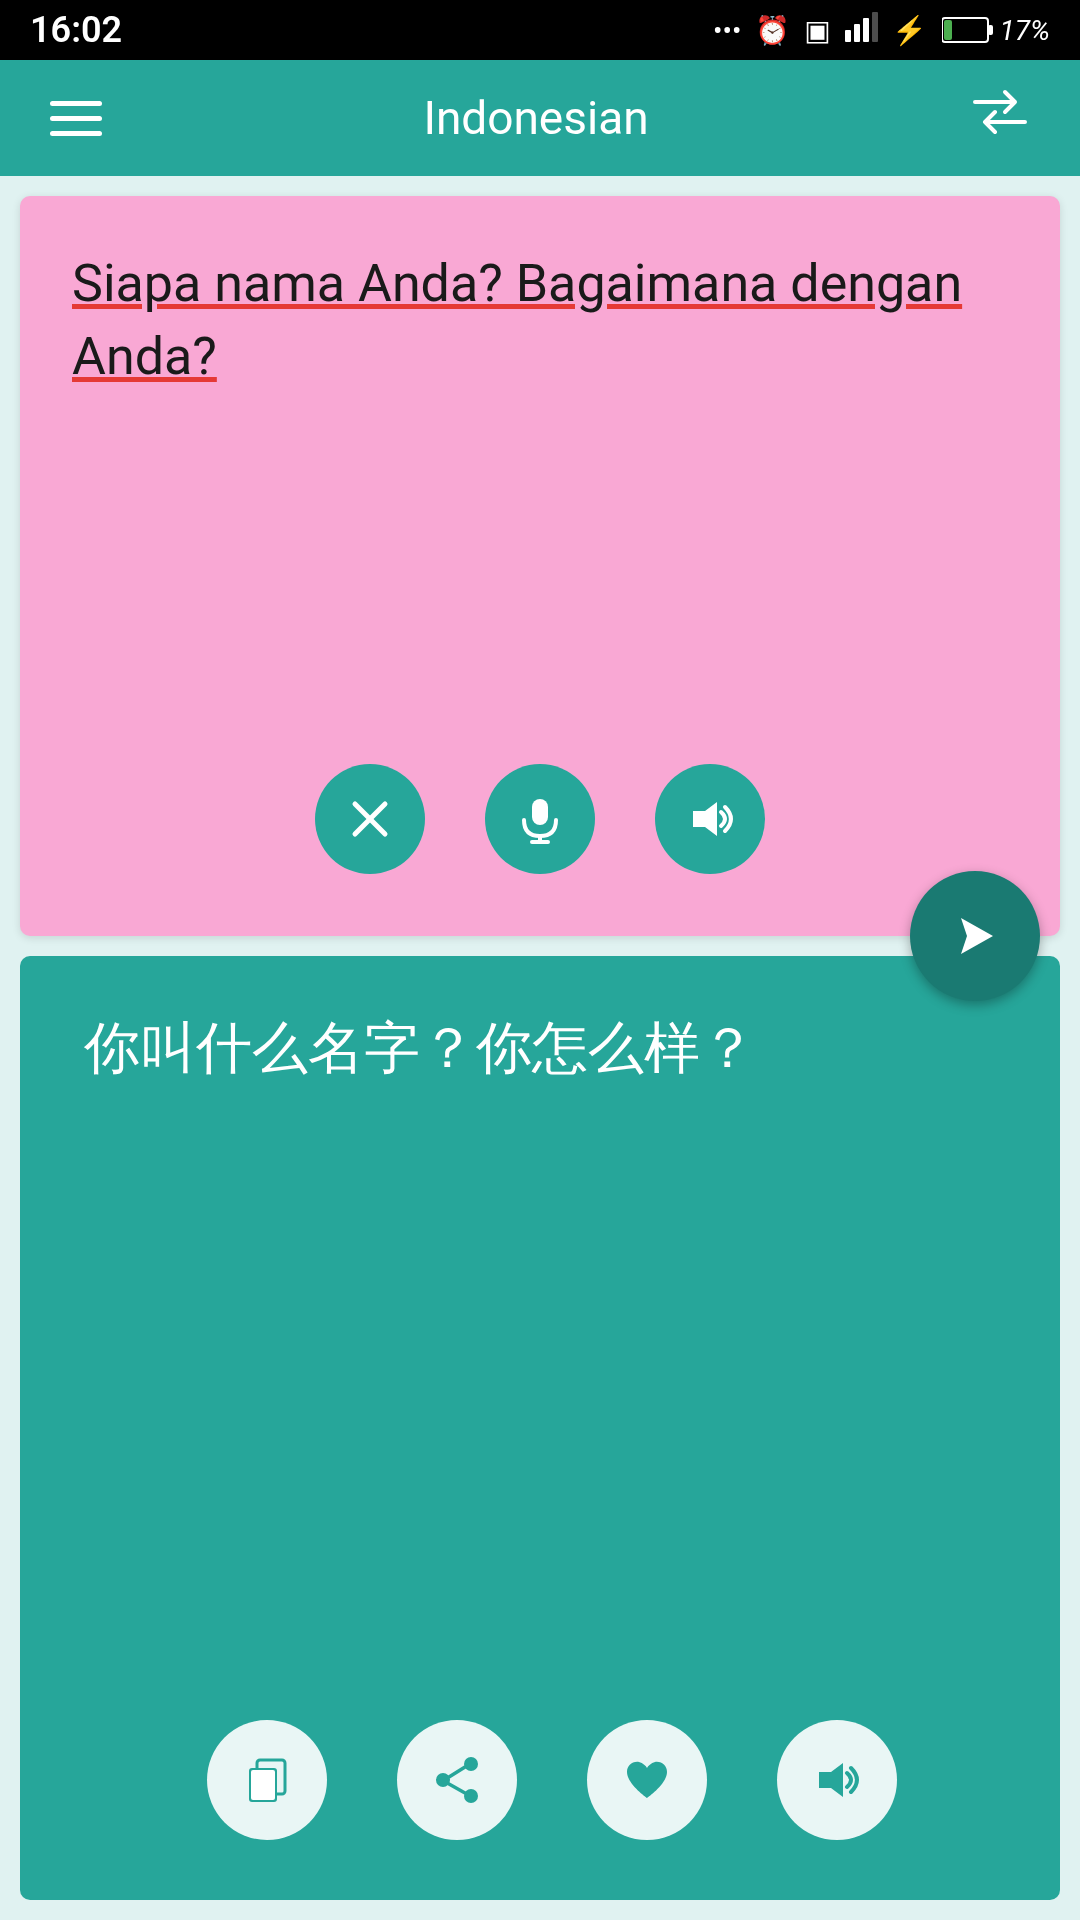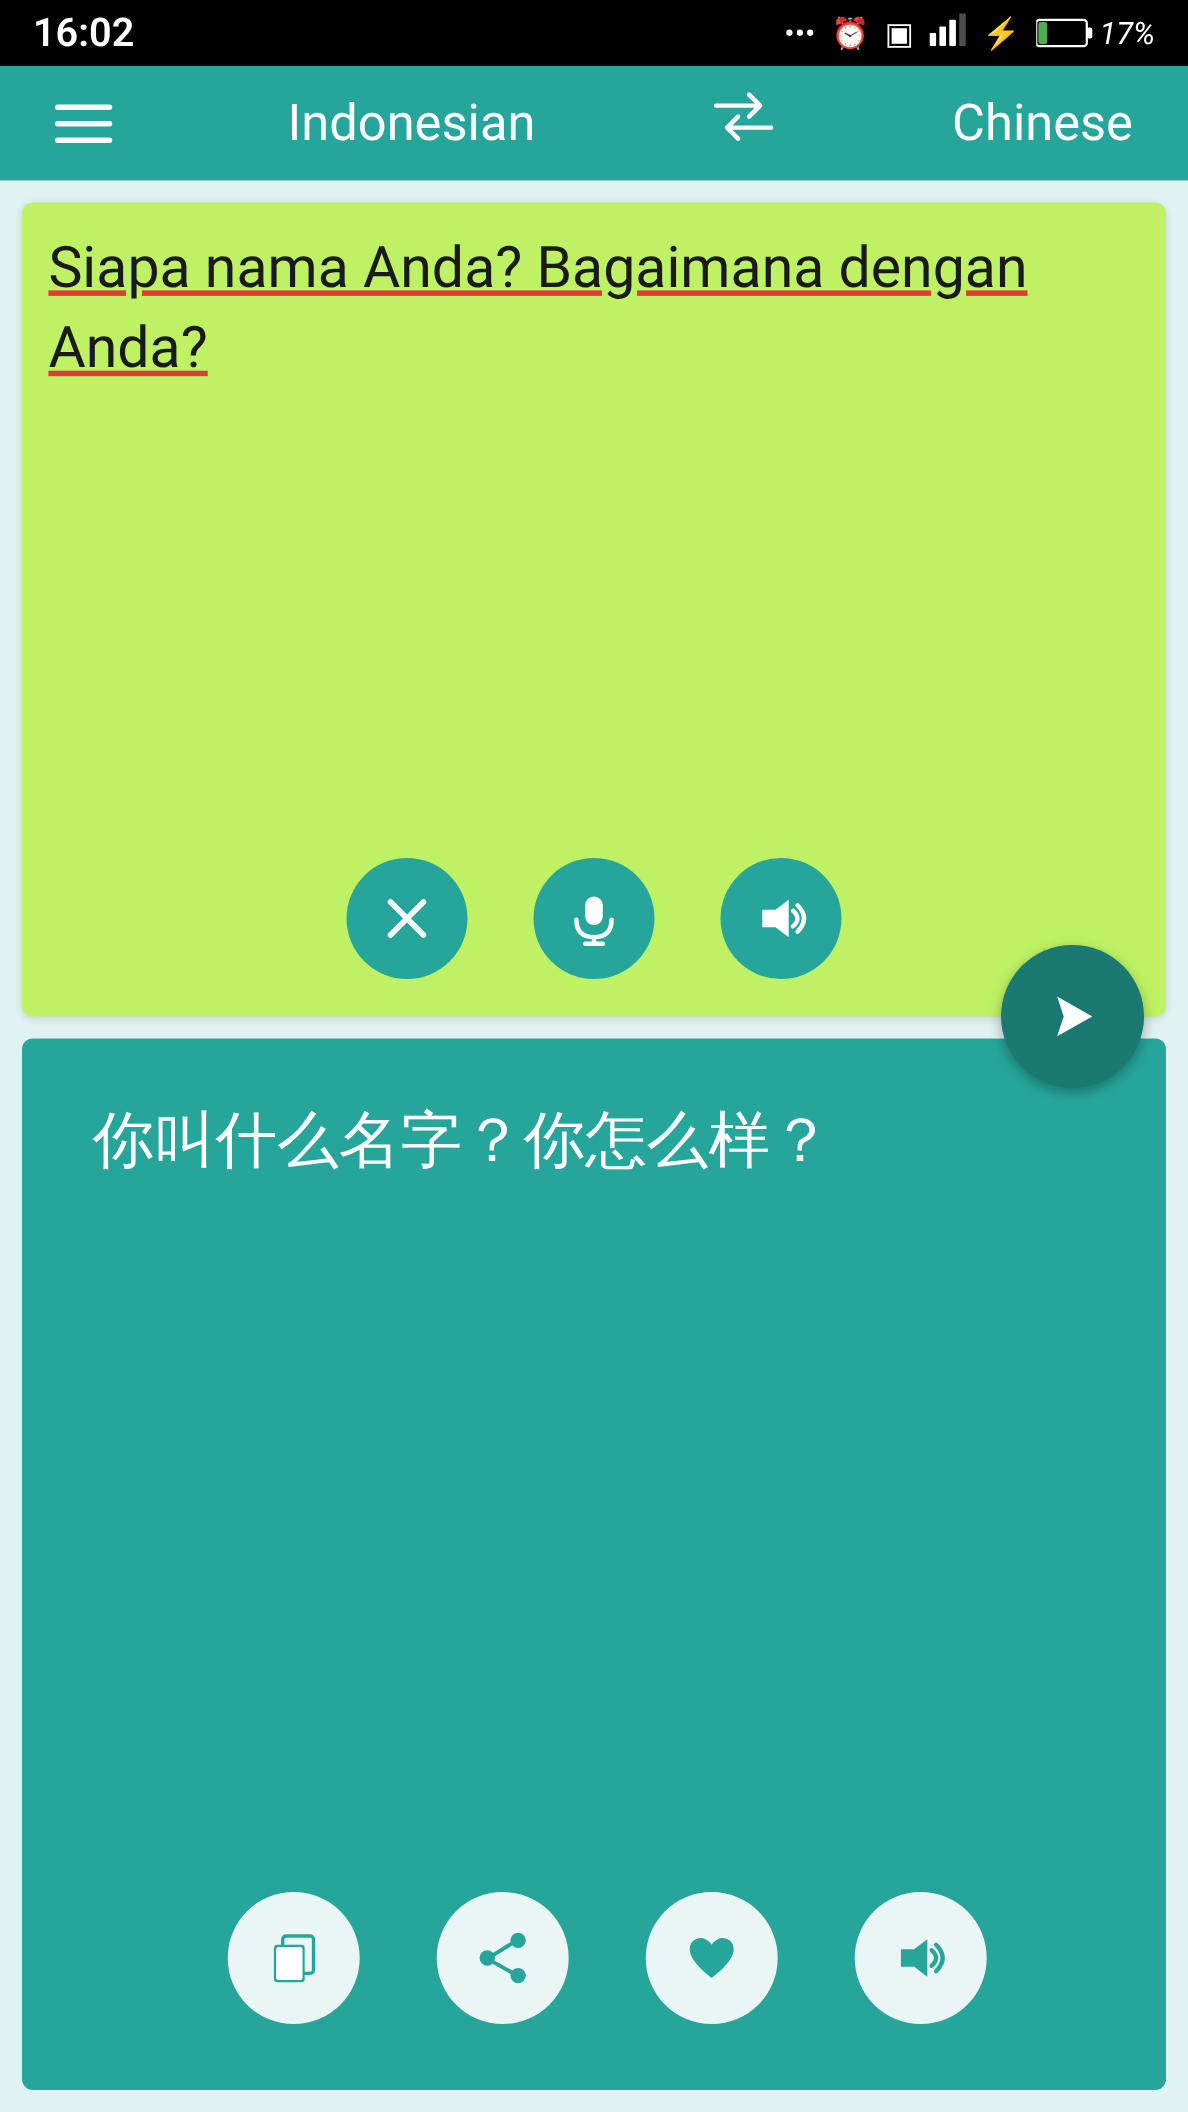--- a/index.html
+++ b/index.html
@@ -41,21 +41,21 @@
       display: flex;
       align-items: center;
       gap: 6px;
       font-size: 28px;
     }
     .battery-percent { font-size: 28px; font-style: italic; }
 
     
     .nav-bar {
       background: #26a69a;
-      height: 104px;
+      height: 116px;
       display: flex;
       align-items: center;
       justify-content: space-between;
       padding: 0 50px;
       flex-shrink: 0;
     }
     .nav-menu-icon {
       color: #fff;
       font-size: 50px;
       cursor: pointer;
@@ -80,24 +80,24 @@
       cursor: pointer;
     }
     .nav-lang-target {
       color: #fff;
       font-size: 46px;
       font-weight: 400;
     }
 
     
     .source-panel {
-      background: #bef264;
+      background: #f9a8d4;
       margin: 20px 20px 0 20px;
       border-radius: 10px;
-      padding: 24px;
+      padding: 52px;
       flex: 0 0 auto;
       position: relative;
       box-shadow: 0 2px 8px rgba(0,0,0,0.12);
       height: 740px;
       display: flex;
       flex-direction: column;
       justify-content: space-between;
     }
     .source-text {
       font-size: 52px;
@@ -227,21 +227,20 @@
     <div class="hamburger-line"></div>
     <div class="hamburger-line"></div>
   </div>
   <span class="nav-lang-source">Indonesian</span>
   <span class="nav-swap-icon">
     <svg width="60" height="50" viewBox="0 0 60 50" fill="white">
       <path d="M5 15 L45 15 M35 5 L45 15 L35 25" stroke="white" stroke-width="4" fill="none" stroke-linecap="round" stroke-linejoin="round"></path>
       <path d="M55 35 L15 35 M25 25 L15 35 L25 45" stroke="white" stroke-width="4" fill="none" stroke-linecap="round" stroke-linejoin="round"></path>
     </svg>
   </span>
-  <span class="nav-lang-target">Chinese</span>
 </div>
 
 <div class="source-panel">
   <div class="source-text">Siapa nama Anda? Bagaimana dengan Anda?</div>
   <div class="source-controls">
     <button class="ctrl-btn">
 
       <svg width="50" height="50" viewBox="0 0 50 50" fill="white">
         <line x1="10" y1="10" x2="40" y2="40" stroke="white" stroke-width="5" stroke-linecap="round"></line>
         <line x1="40" y1="10" x2="10" y2="40" stroke="white" stroke-width="5" stroke-linecap="round"></line>

